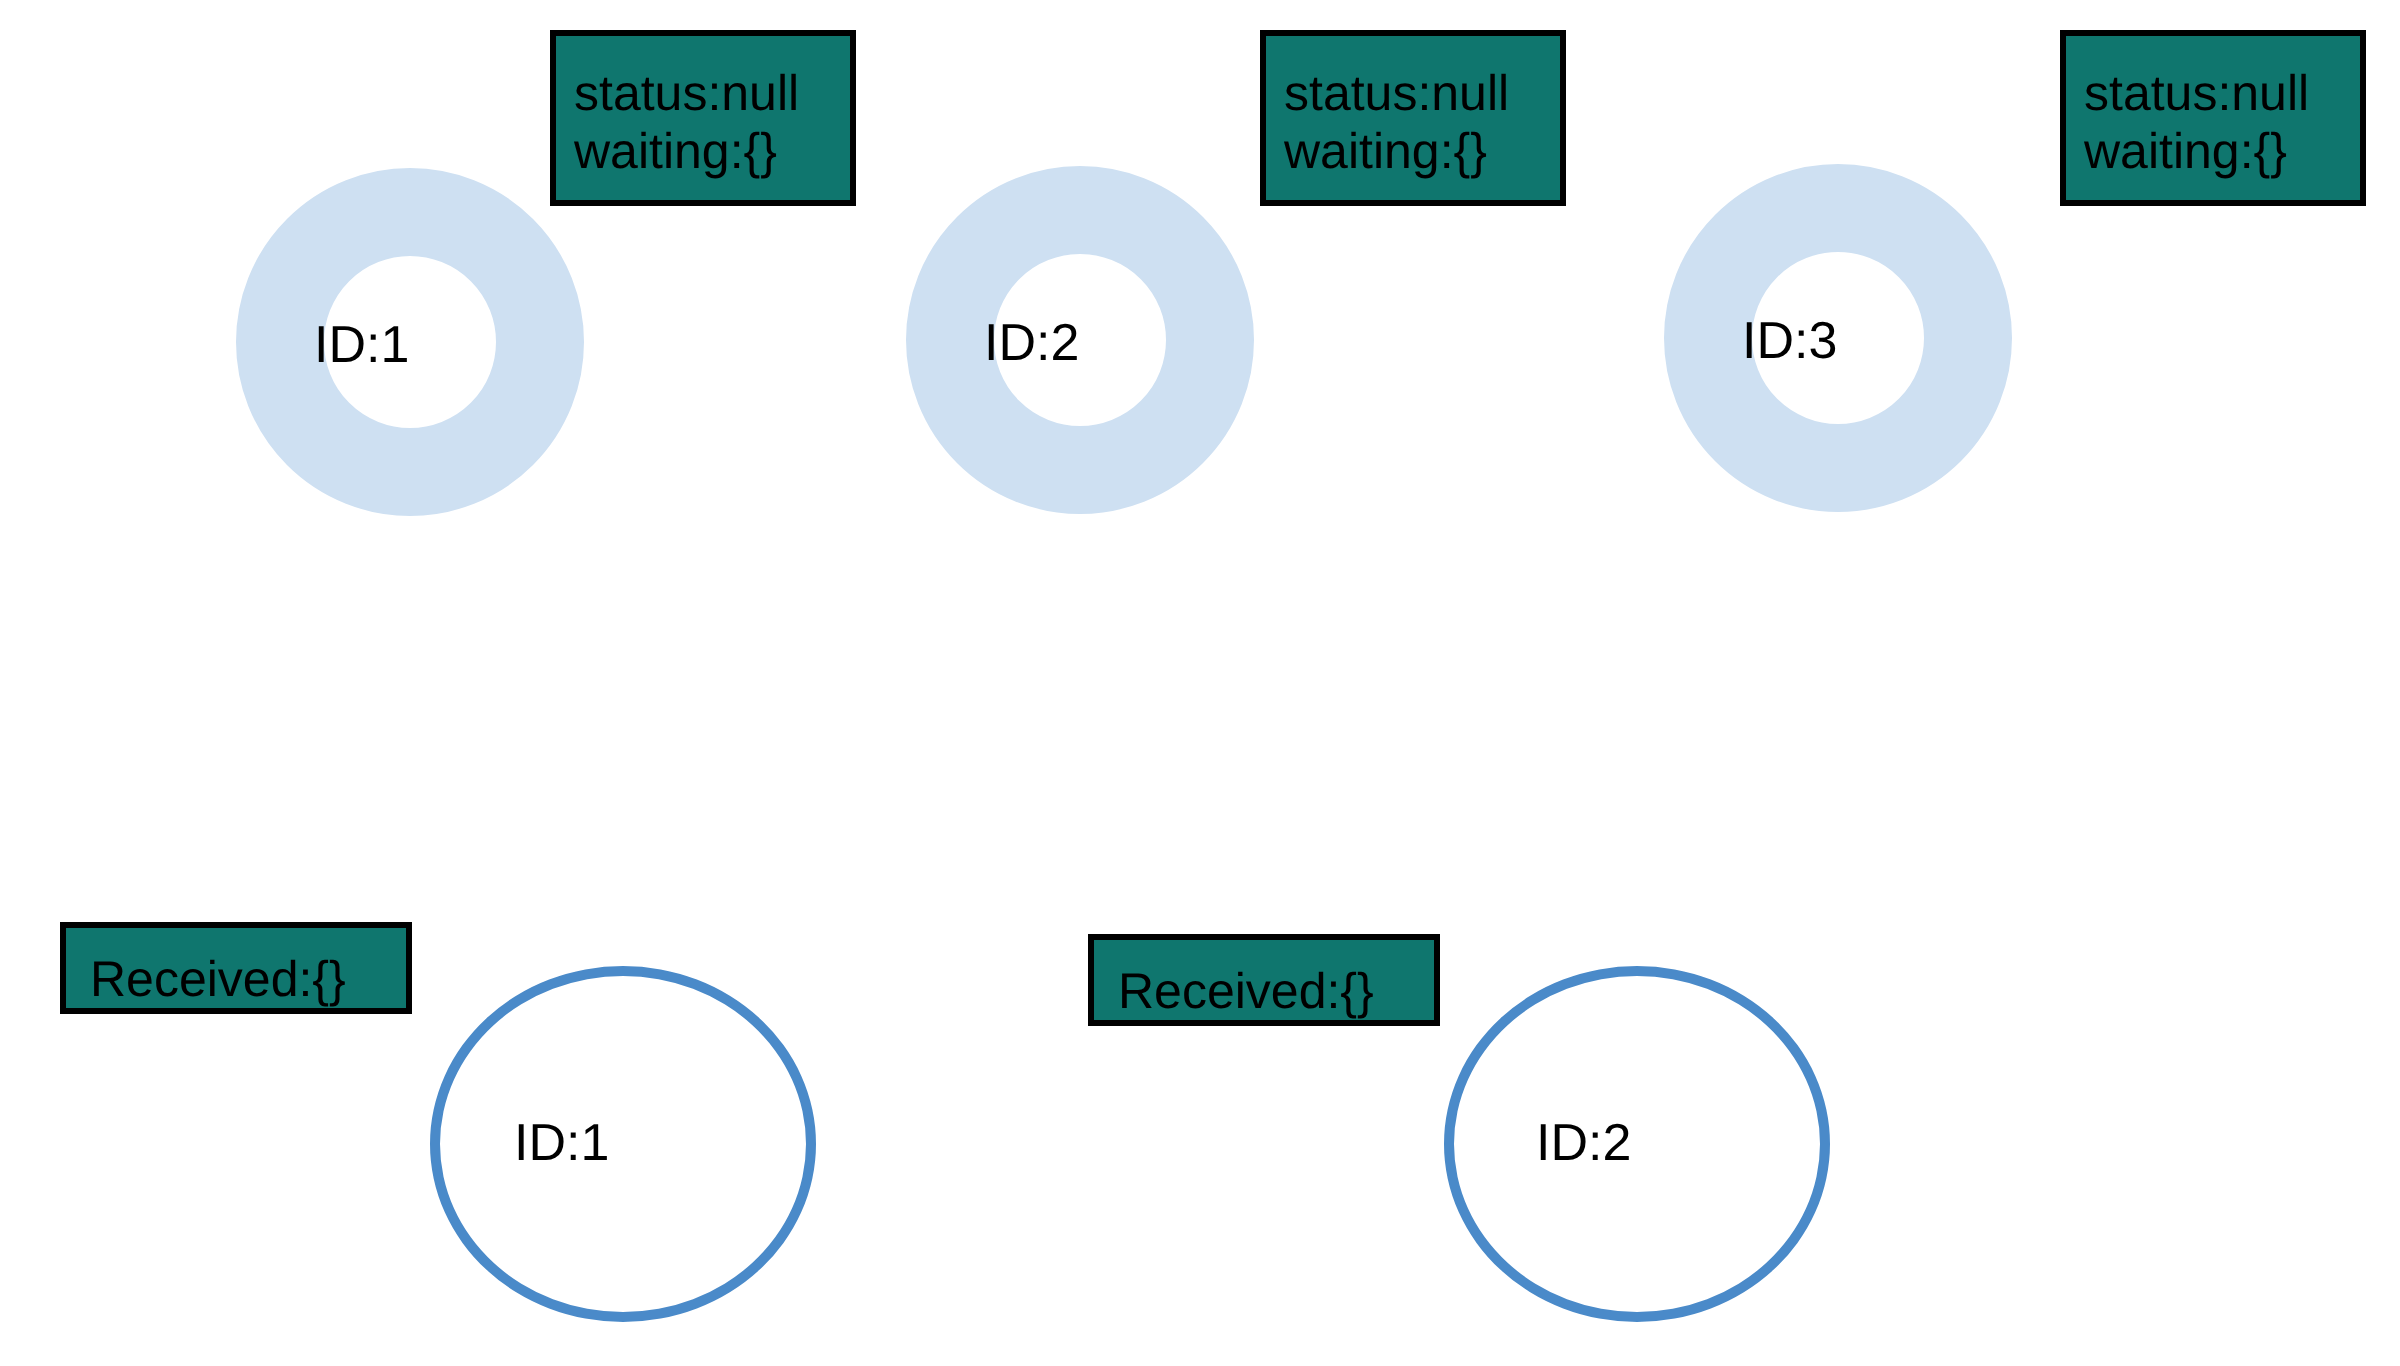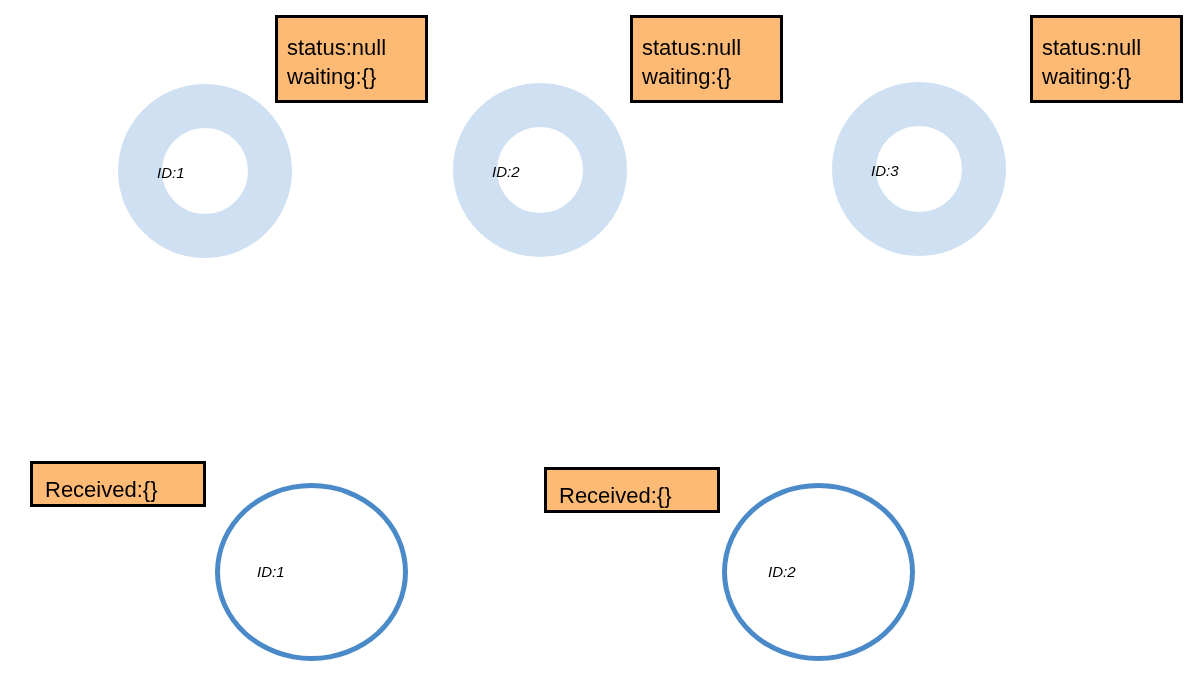--- a/index.html
+++ b/index.html
@@ -34,31 +34,30 @@
   .circle {
     box-sizing: border-box;
     width: 193px;
     height: 178px;
     border-radius: 50%;
     border: 5px solid var(--circle-stroke, #4a8ac9);
     background: #ffffff;
   }
   .node-label {
     position: absolute;
-    font-size: 15px;
+    font-size: 26px;
     line-height: 19px;
     white-space: nowrap;
-    font-style: italic;
   }
   .anno-box {
     position: absolute;
     box-sizing: border-box;
     border: 3px solid var(--box-border, #000000);
-    background: #fdba74;
-    font-size: 22px;
+    background: #0f766e;
+    font-size: 25px;
   }
   .status-box {
     width: 153px;
     height: 88px;
     padding: 15px 0 0 9px;
     line-height: 29px;
   }
   .received-box {
     width: 176px;
     height: 46px;

